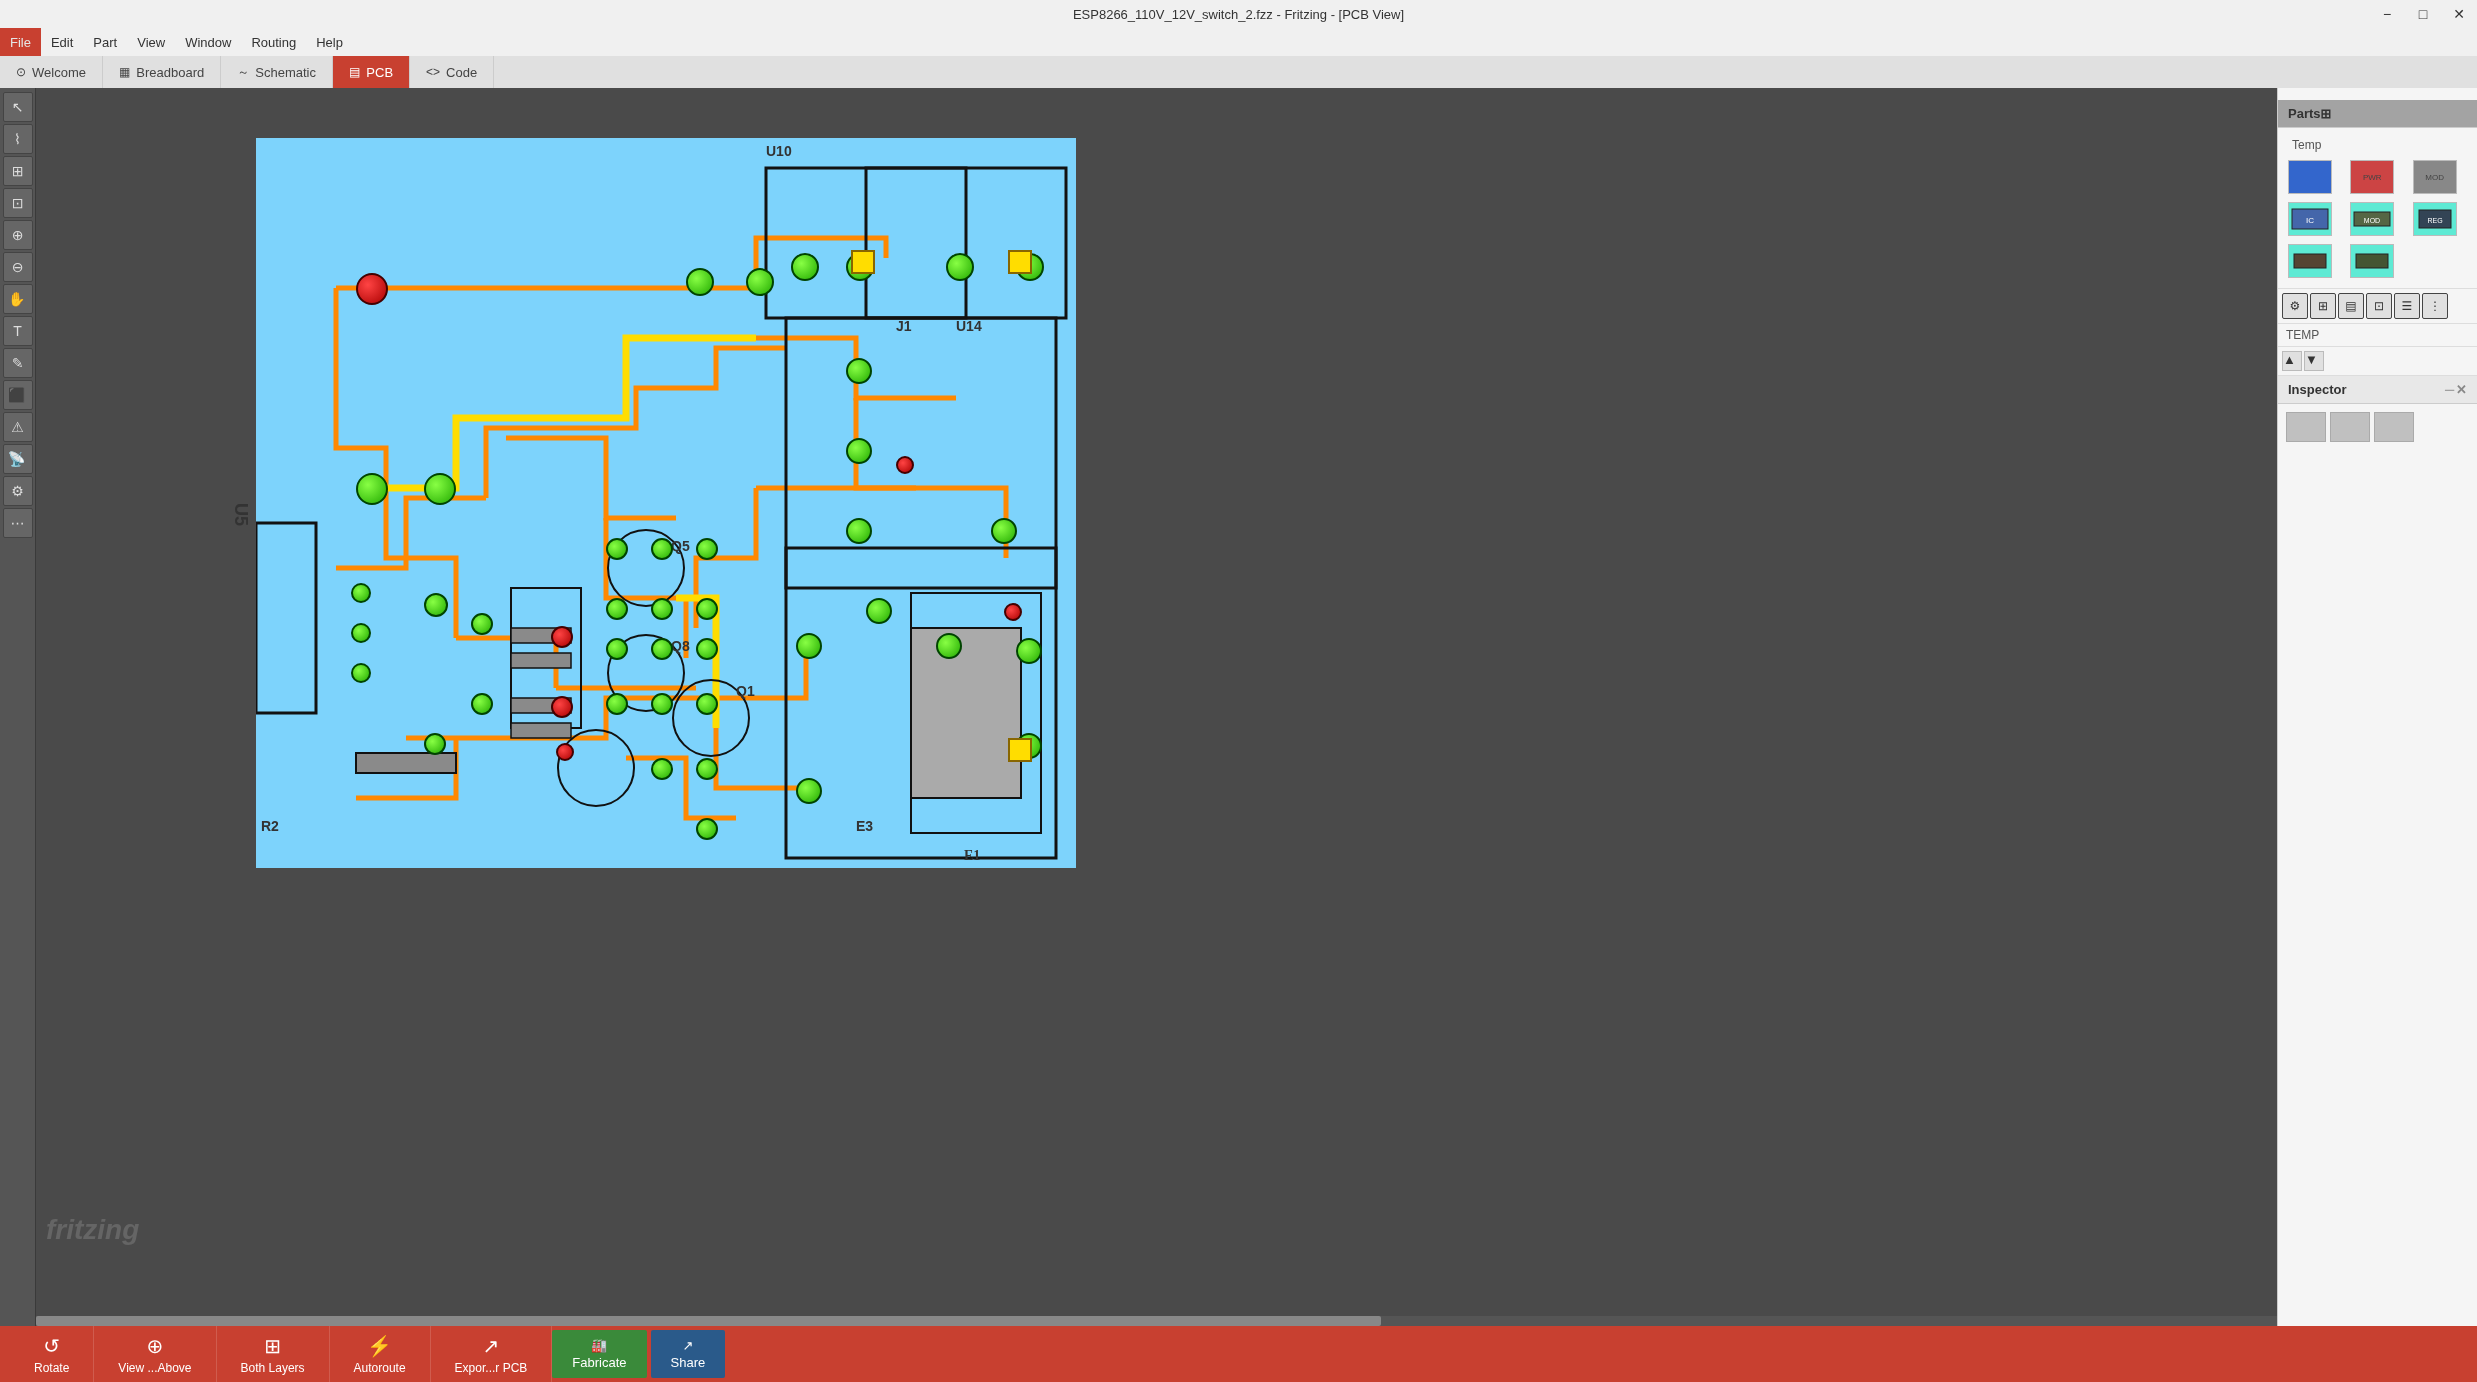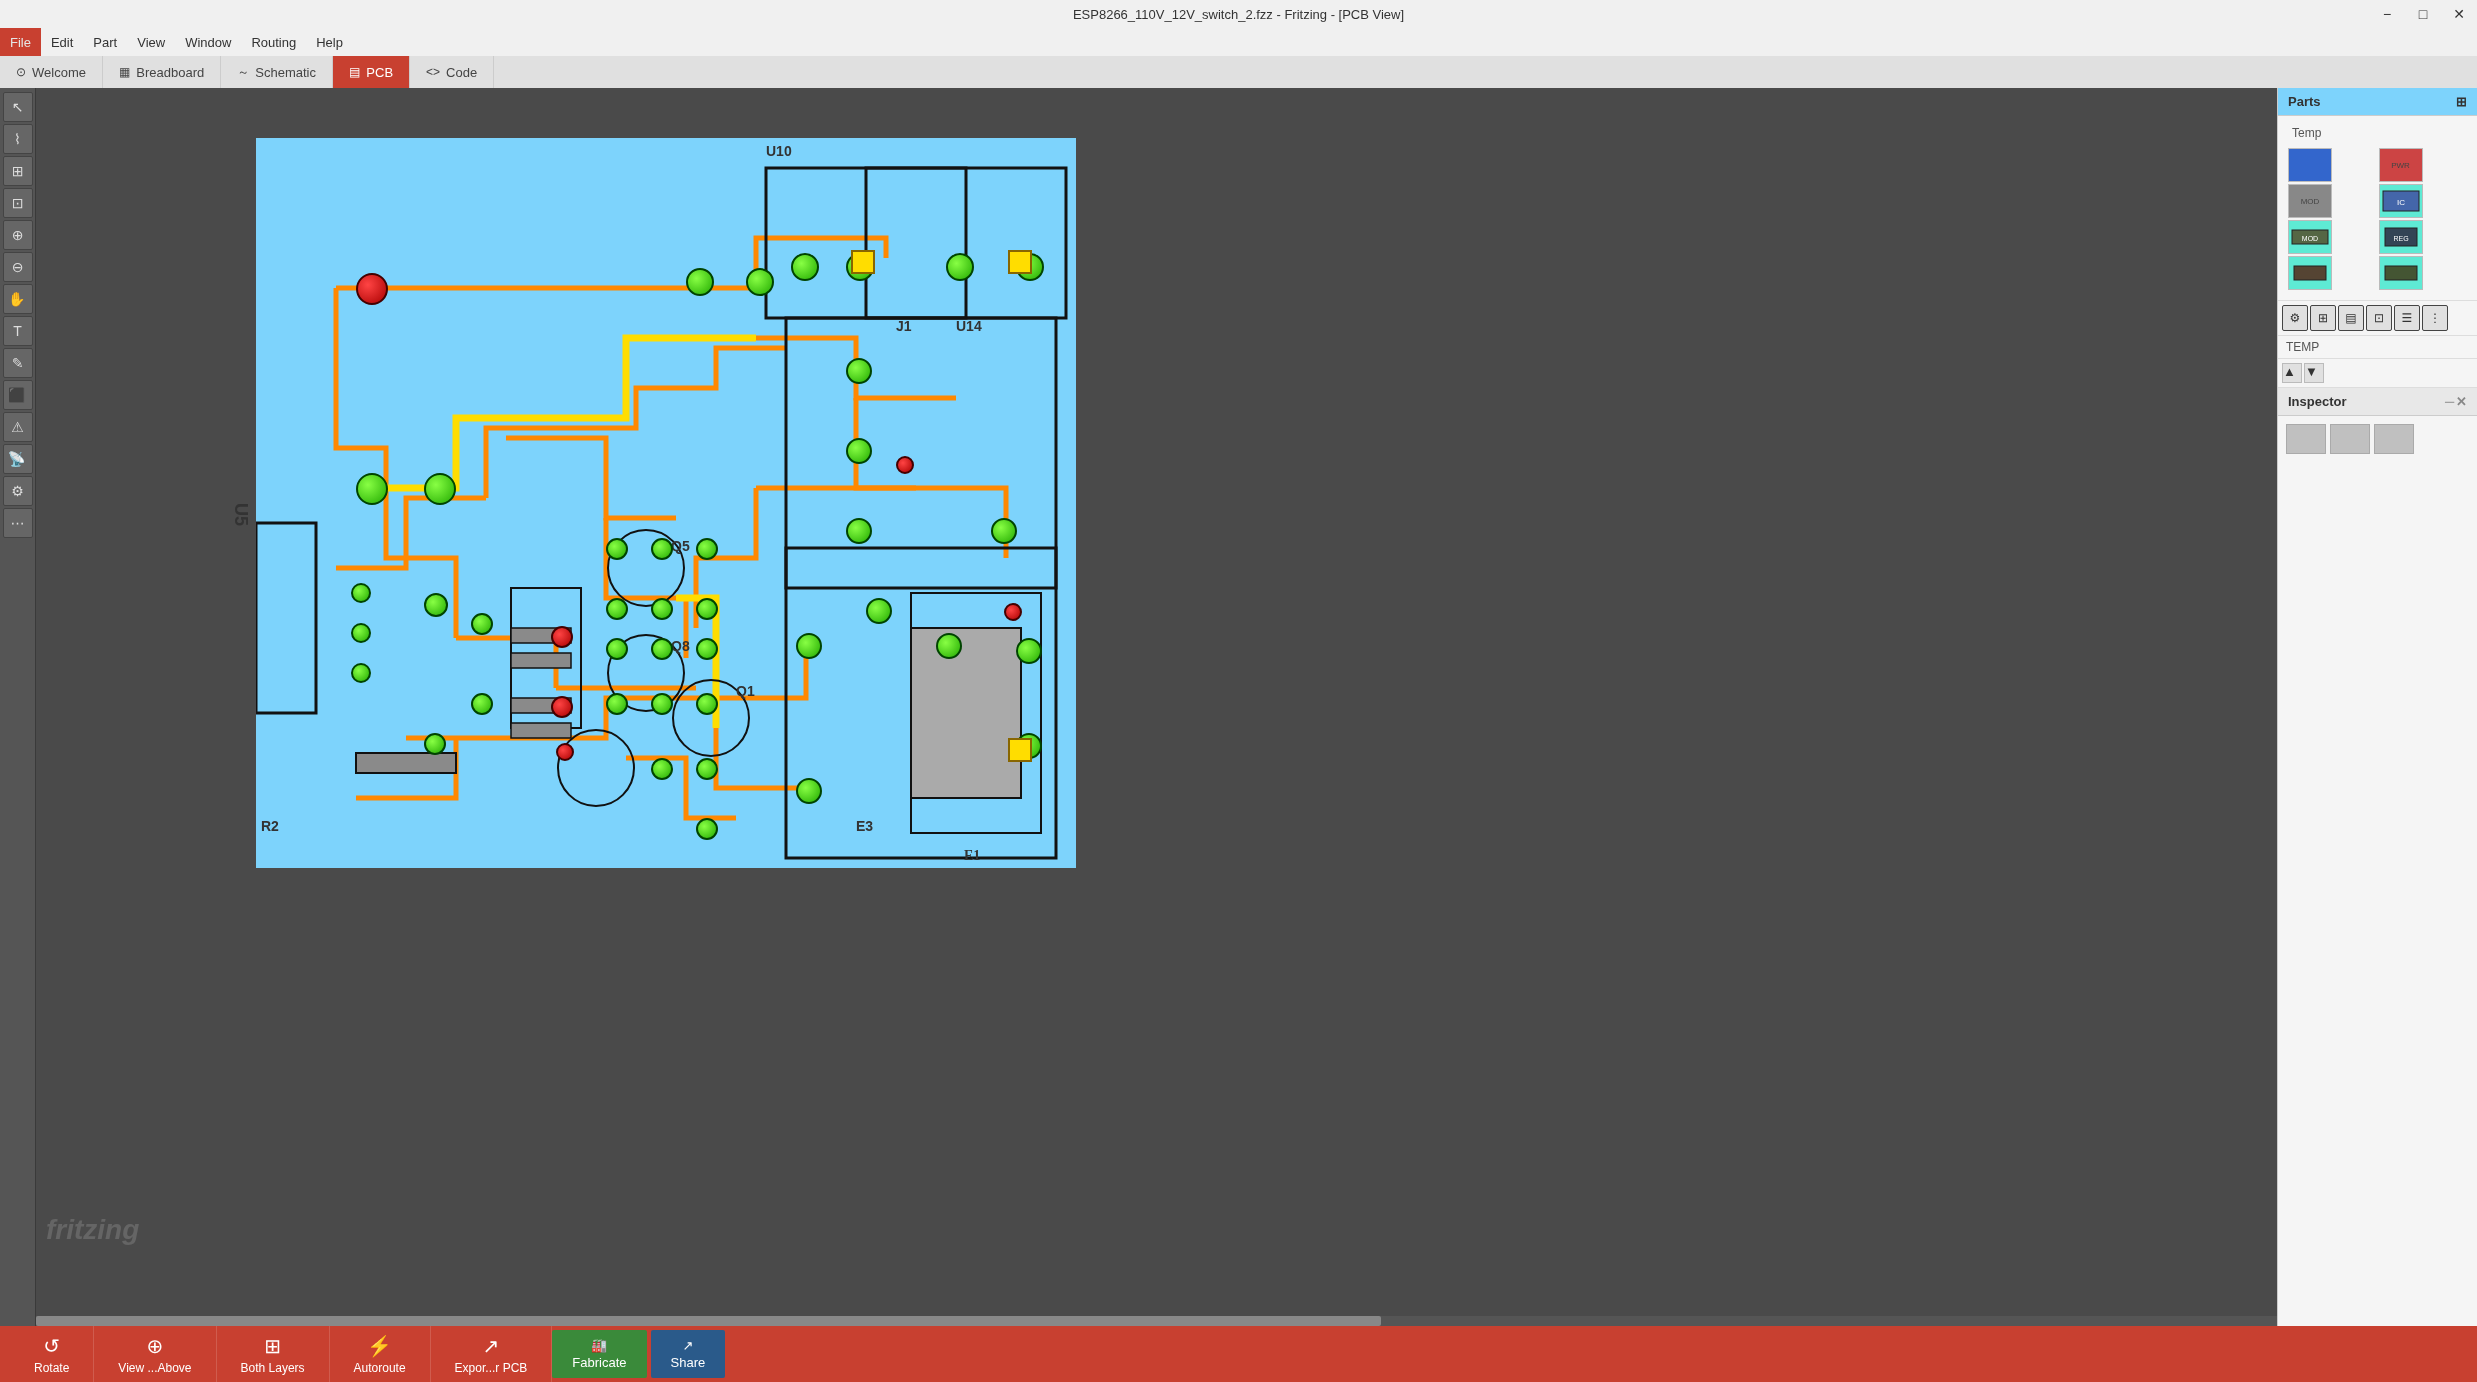--- a/index.html
+++ b/index.html
@@ -143,42 +143,42 @@
     
     #right-panel {
       width: 200px;
       background: #f5f5f5;
       border-left: 1px solid #ccc;
       display: flex;
       flex-direction: column;
       color: #333;
     }
     .panel-header {
-      background: #7dd3fc;
+      background: #a3a3a3;
       padding: 6px 10px;
       font-size: 13px;
       font-weight: bold;
       border-bottom: 1px solid #ccc;
       display: flex;
       align-items: center;
-      justify-content: space-between;
+      margin-top: 12px;
     }
     .parts-section {
       padding: 6px;
       border-bottom: 1px solid #ddd;
     }
     .temp-label {
       font-size: 12px;
       padding: 4px 8px;
       color: #555;
     }
     .parts-grid {
       display: grid;
-      grid-template-columns: repeat(2, 1fr);
-      gap: 2px;
+      grid-template-columns: repeat(3, 1fr);
+      gap: 8px;
       padding: 4px;
     }
     .part-thumb {
       width: 44px;
       height: 34px;
       background: #5eead4;
       border: 1px solid #bbb;
       display: flex;
       align-items: center;
       justify-content: center;

